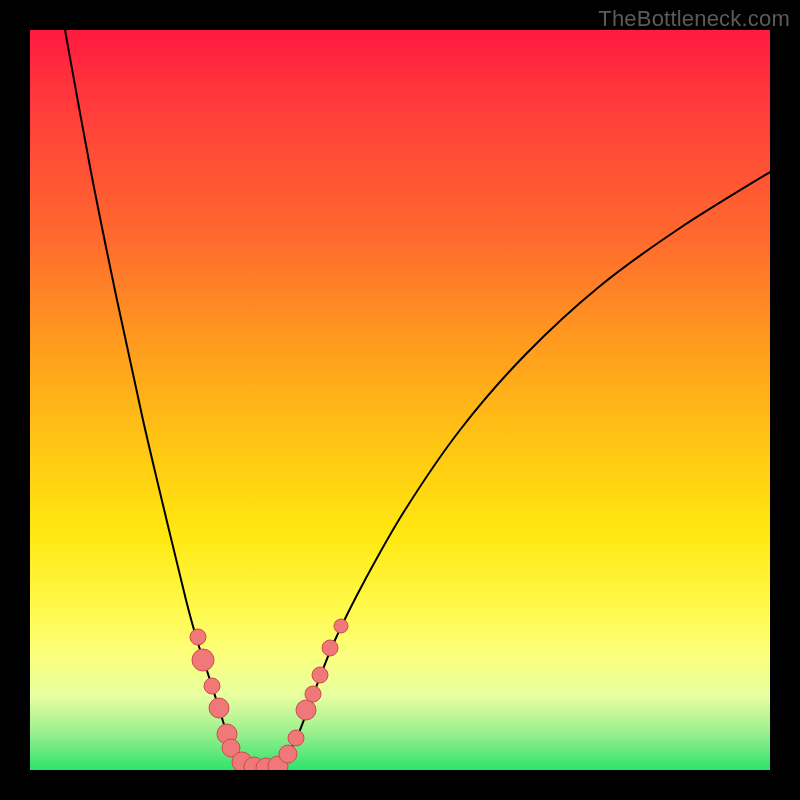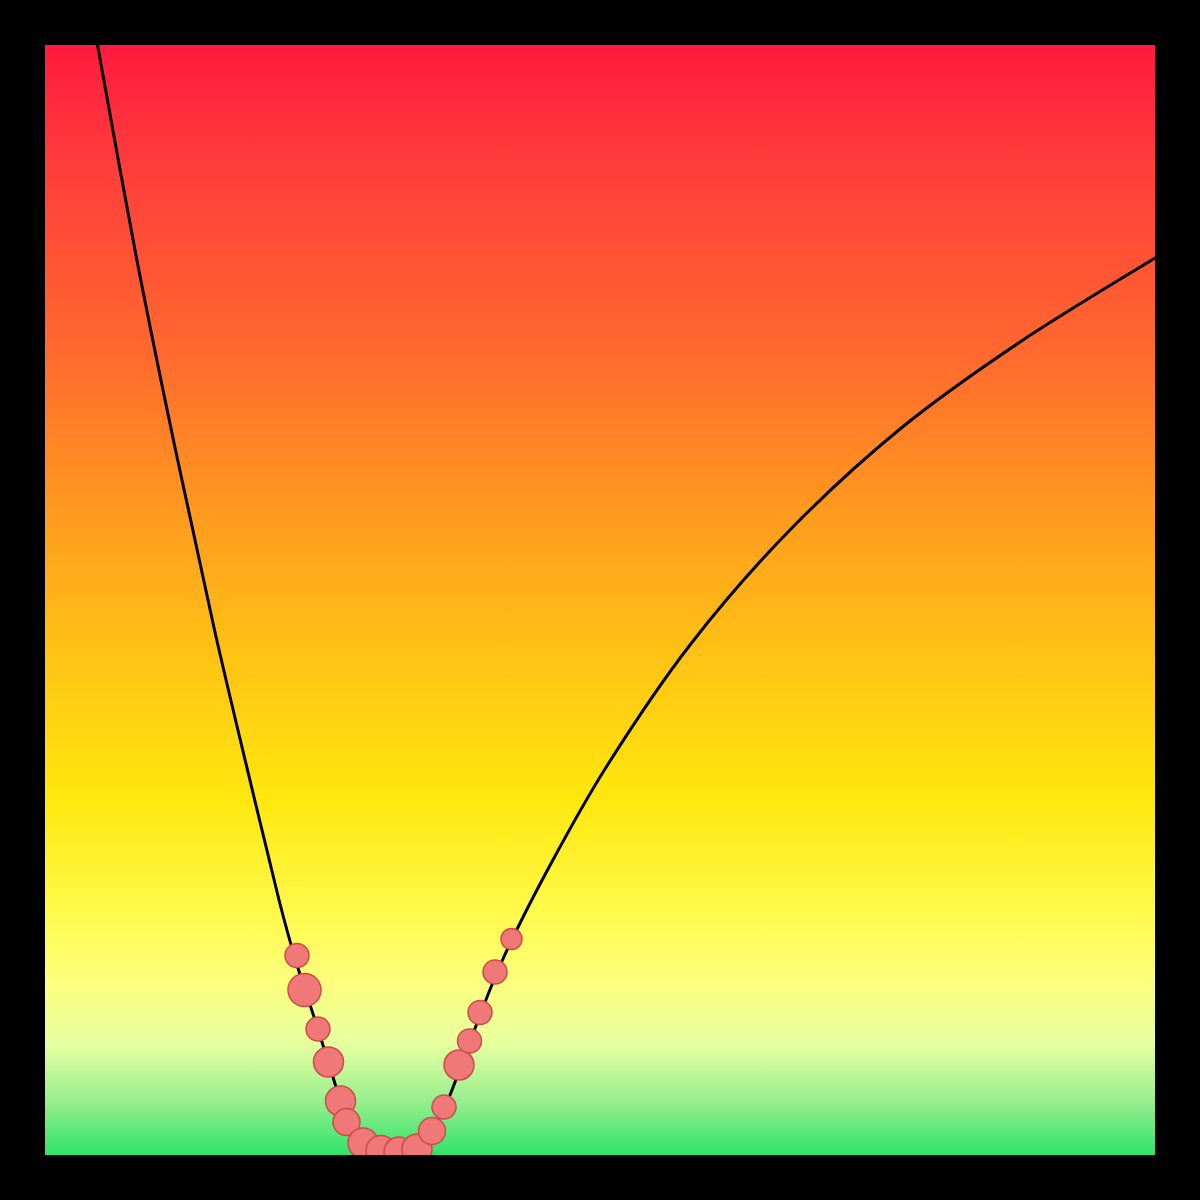--- a/index.html
+++ b/index.html
@@ -77,13 +77,14 @@
           <circle cx="258" cy="724" r="9" fill="#f07878" stroke="#cc4b4b" stroke-width="1"></circle>
           <circle cx="266" cy="708" r="8" fill="#f07878" stroke="#cc4b4b" stroke-width="1"></circle>
           <circle cx="276" cy="680" r="10" fill="#f07878" stroke="#cc4b4b" stroke-width="1"></circle>
           <circle cx="283" cy="664" r="8" fill="#f07878" stroke="#cc4b4b" stroke-width="1"></circle>
           <circle cx="290" cy="645" r="8" fill="#f07878" stroke="#cc4b4b" stroke-width="1"></circle>
           <circle cx="300" cy="618" r="8" fill="#f07878" stroke="#cc4b4b" stroke-width="1"></circle>
           <circle cx="311" cy="596" r="7" fill="#f07878" stroke="#cc4b4b" stroke-width="1"></circle>
         </g>
     </svg>
   </div>
+  <div class="watermark">TheBottleneck.com</div>
 </div>
 
 </body></html>

